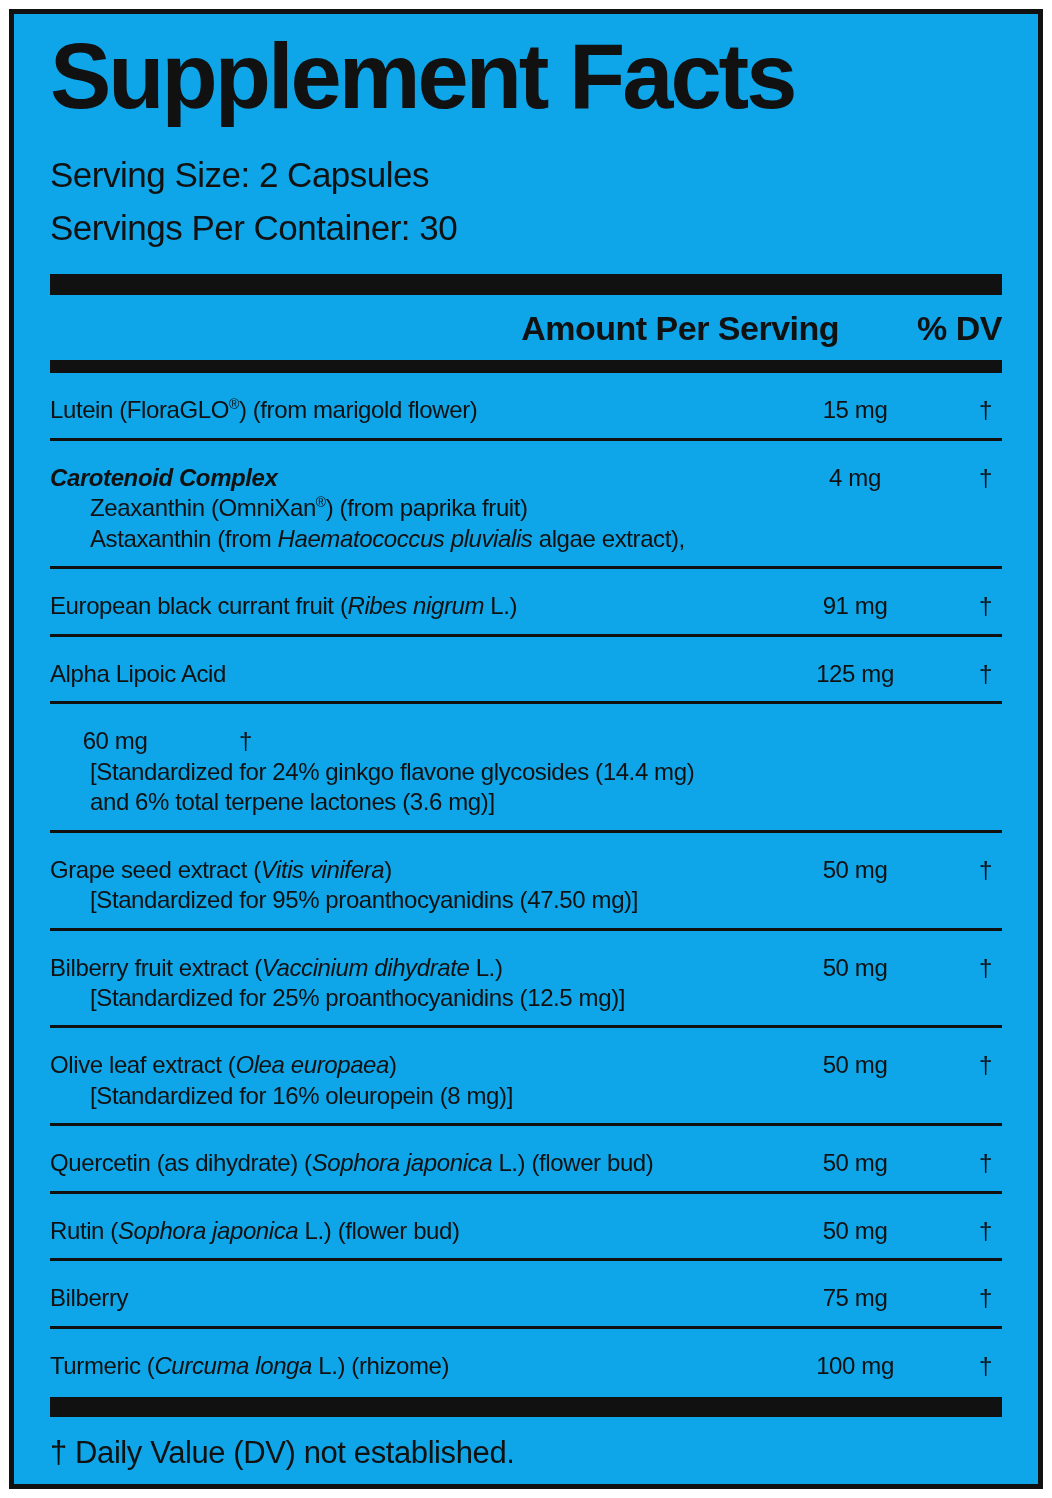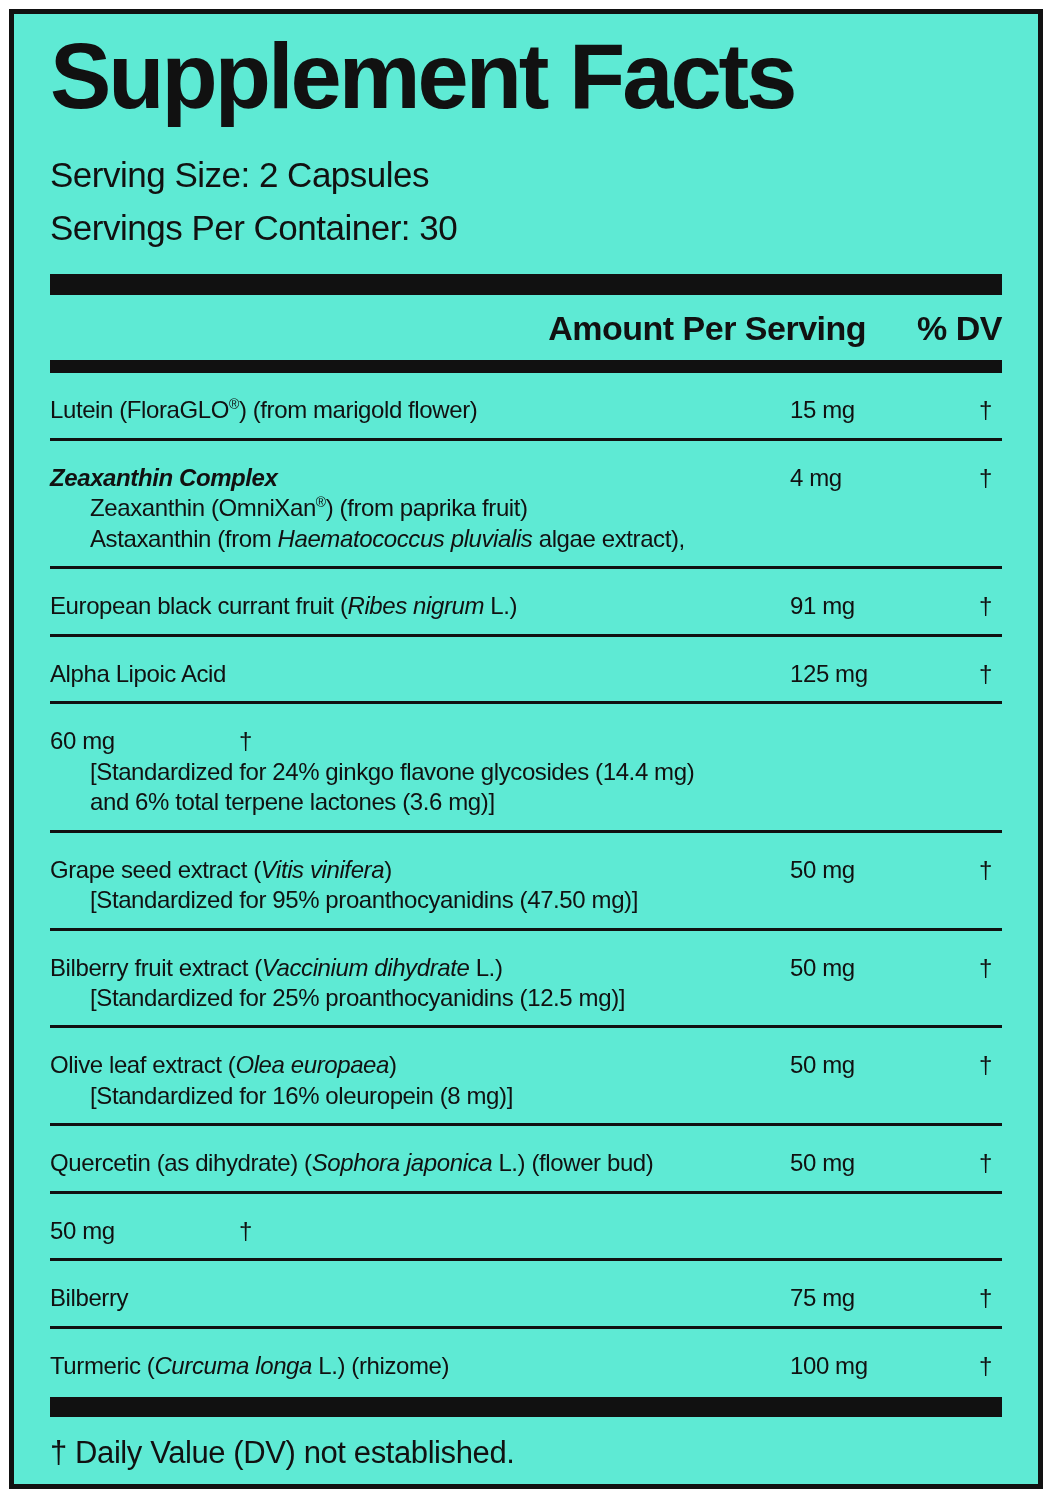--- a/index.html
+++ b/index.html
@@ -11,21 +11,21 @@
     font-family: "Liberation Sans", "DejaVu Sans", sans-serif;
     color: #111111;
   }
   .panel {
     position: absolute;
     top: 9px; left: 9px;
     width: 1034px;
     height: 1480px;
     box-sizing: border-box;
     border: 5px solid #111111;
-    background: #5eead4;
+    background: #0ea5e9;
     padding: 14px 36px 14px 36px;
   }
   .title {
     font-size: 92px;
     font-weight: bold;
     letter-spacing: -3px;
     line-height: 1.0;
     margin: 2px 0 26px 0;
     white-space: nowrap;
   }
@@ -45,21 +45,21 @@
   }
   .bar-bottom {
     height: 20px;
     background: #111111;
     margin-top: 4px;
   }
   .col-header {
     display: flex;
     justify-content: flex-end;
     align-items: baseline;
-    gap: 51px;
+    gap: 78px;
     font-size: 34px;
     font-weight: bold;
     letter-spacing: -0.5px;
     padding: 14px 0 12px 0;
   }
   .rows { }
   .row {
     padding: 10px 0 12px 0;
     border-bottom: 3px solid #111111;
     font-size: 24px;
@@ -68,21 +68,21 @@
     margin-top: 12px;
   }
   .row:last-child { border-bottom: none; }
   .row-main {
     display: flex;
     align-items: baseline;
   }
   .row-name { flex: 1; padding-right: 10px; }
   .row-amount {
     width: 130px;
-    text-align: left;
+    text-align: center;
     white-space: nowrap;
     flex: none;
   }
   .row-dv {
     width: 82px;
     text-align: right;
     padding-right: 10px;
     box-sizing: border-box;
     flex: none;
   }
@@ -124,21 +124,21 @@
   <div class="rows">
       <div class="row">
         <div class="row-main">
           <div class="row-name"><span class="p-regular">Lutein (FloraGLO</span><sup class="p-sup">®</sup><span class="p-regular">) (from marigold flower)</span></div>
           <div class="row-amount">15 mg</div>
           <div class="row-dv">†</div>
         </div>
       </div>
       <div class="row">
         <div class="row-main">
-          <div class="row-name"><span class="p-bold-italic">Zeaxanthin Complex</span></div>
+          <div class="row-name"><span class="p-bold-italic">Carotenoid Complex</span></div>
           <div class="row-amount">4 mg</div>
           <div class="row-dv">†</div>
         </div>
         <div class="row-sub"><span class="p-regular">Zeaxanthin (OmniXan</span><sup class="p-sup">®</sup><span class="p-regular">) (from paprika fruit)</span></div>
         <div class="row-sub"><span class="p-regular">Astaxanthin (from </span><span class="p-italic">Haematococcus pluvialis</span><span class="p-regular"> algae extract),</span></div>
       </div>
       <div class="row">
         <div class="row-main">
           <div class="row-name"><span class="p-regular">European black currant fruit (</span><span class="p-italic">Ribes nigrum</span><span class="p-regular"> L.)</span></div>
           <div class="row-amount">91 mg</div>
@@ -186,20 +186,21 @@
       </div>
       <div class="row">
         <div class="row-main">
           <div class="row-name"><span class="p-regular">Quercetin (as dihydrate) (</span><span class="p-italic">Sophora japonica</span><span class="p-regular"> L.) (flower bud)</span></div>
           <div class="row-amount">50 mg</div>
           <div class="row-dv">†</div>
         </div>
       </div>
       <div class="row">
         <div class="row-main">
+          <div class="row-name"><span class="p-regular">Rutin (</span><span class="p-italic">Sophora japonica</span><span class="p-regular"> L.) (flower bud)</span></div>
           <div class="row-amount">50 mg</div>
           <div class="row-dv">†</div>
         </div>
       </div>
       <div class="row">
         <div class="row-main">
           <div class="row-name"><span class="p-regular">Bilberry</span></div>
           <div class="row-amount">75 mg</div>
           <div class="row-dv">†</div>
         </div>

